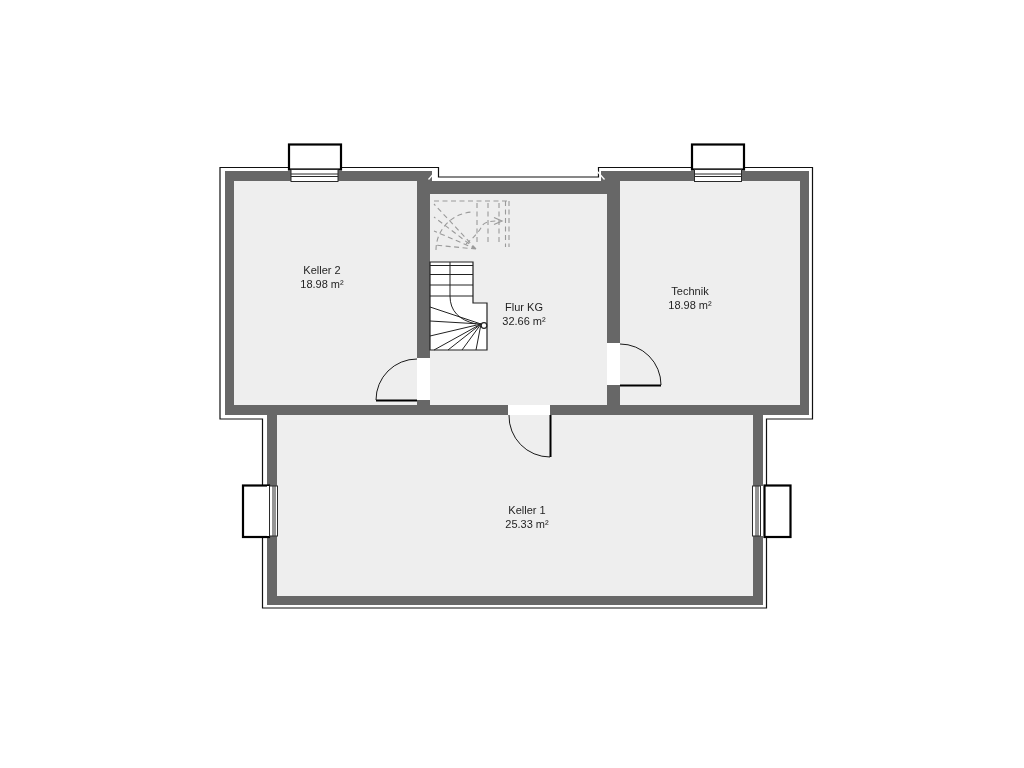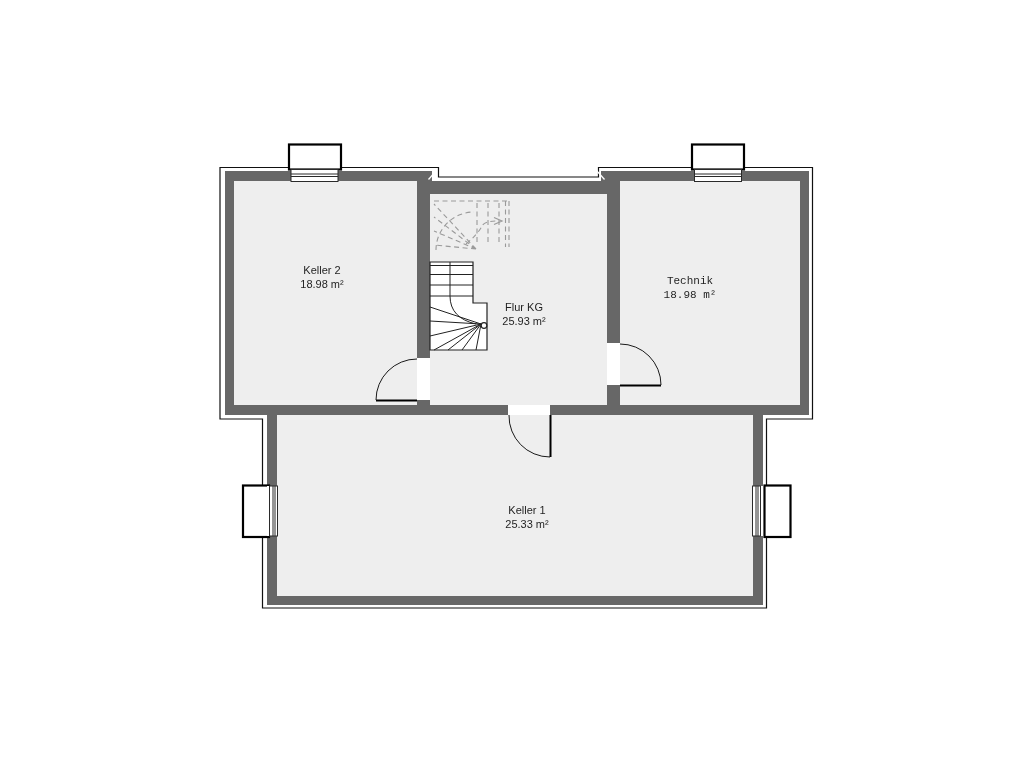--- a/index.html
+++ b/index.html
@@ -111,23 +111,23 @@
     <line class="corner-tick" x1="428.5" y1="179.5" x2="436.5" y2="170.5"></line>
     <line class="corner-tick" x1="596.5" y1="170.5" x2="604.5" y2="179.5"></line>
   </svg>
 
   <div class="room-label" style="left:322px;top:277px;">
     <div>Keller 2</div>
     <div>18.98 m²</div>
   </div>
   <div class="room-label" style="left:524px;top:314px;text-align:center;">
     <div>Flur KG</div>
-    <div>25.93 m²</div>
+    <div>32.66 m²</div>
   </div>
-  <div class="room-label" style="left:690px;top:288px;font-family:Liberation Mono, monospace;">
+  <div class="room-label" style="left:690px;top:298px;">
     <div>Technik</div>
     <div>18.98 m²</div>
   </div>
   <div class="room-label" style="left:527px;top:517px;">
     <div>Keller 1</div>
     <div>25.33 m²</div>
   </div>
 
 </div>
 

